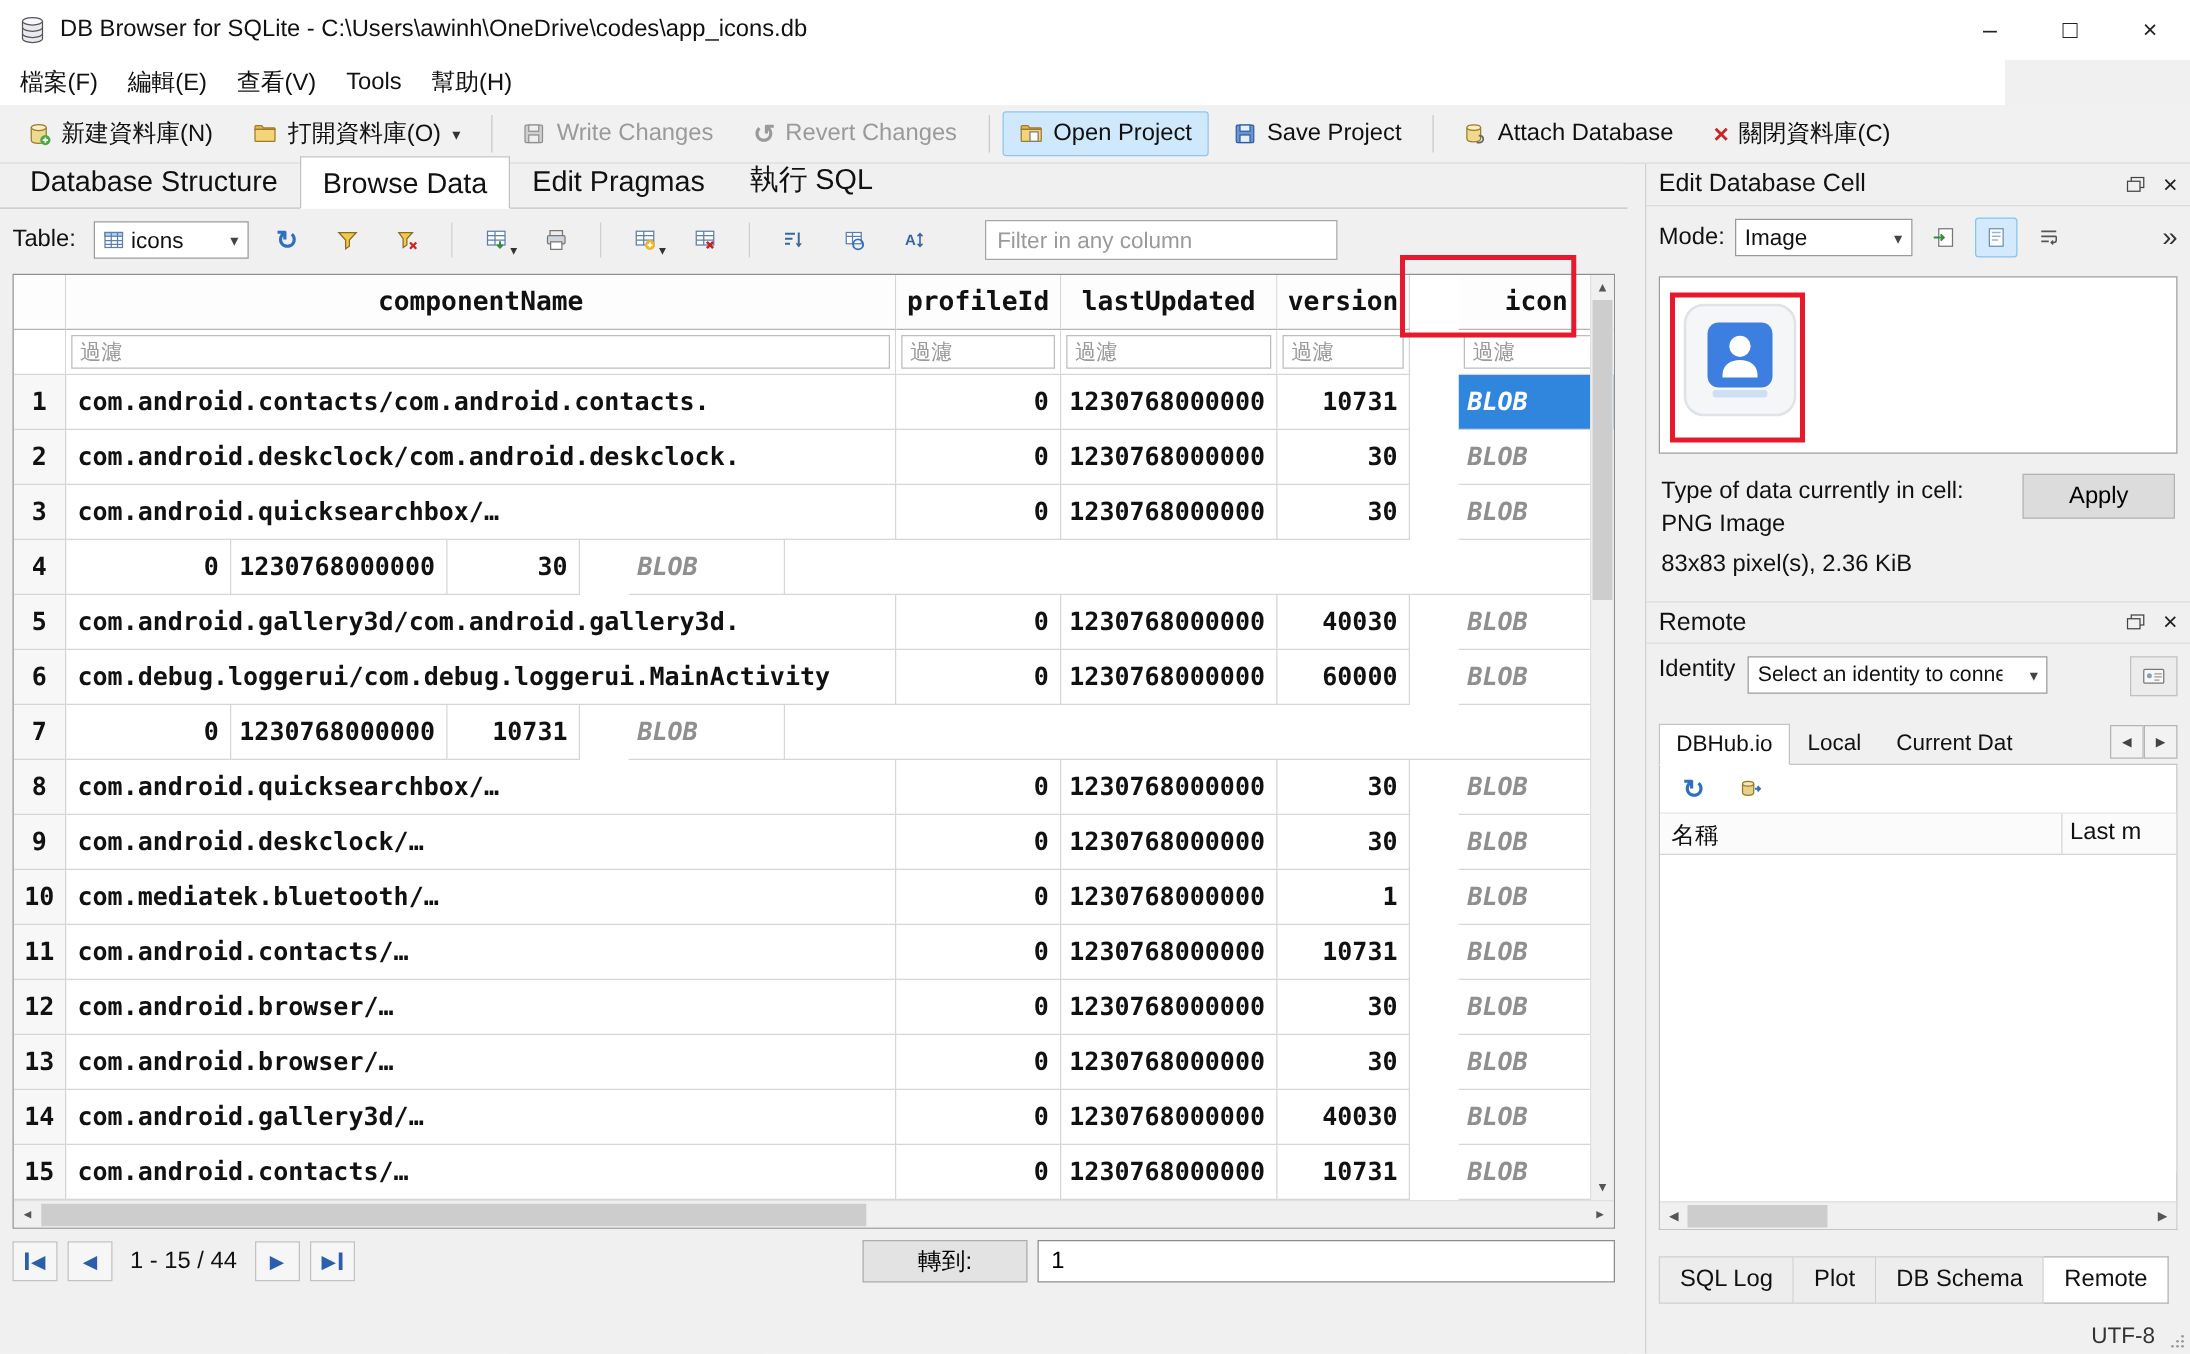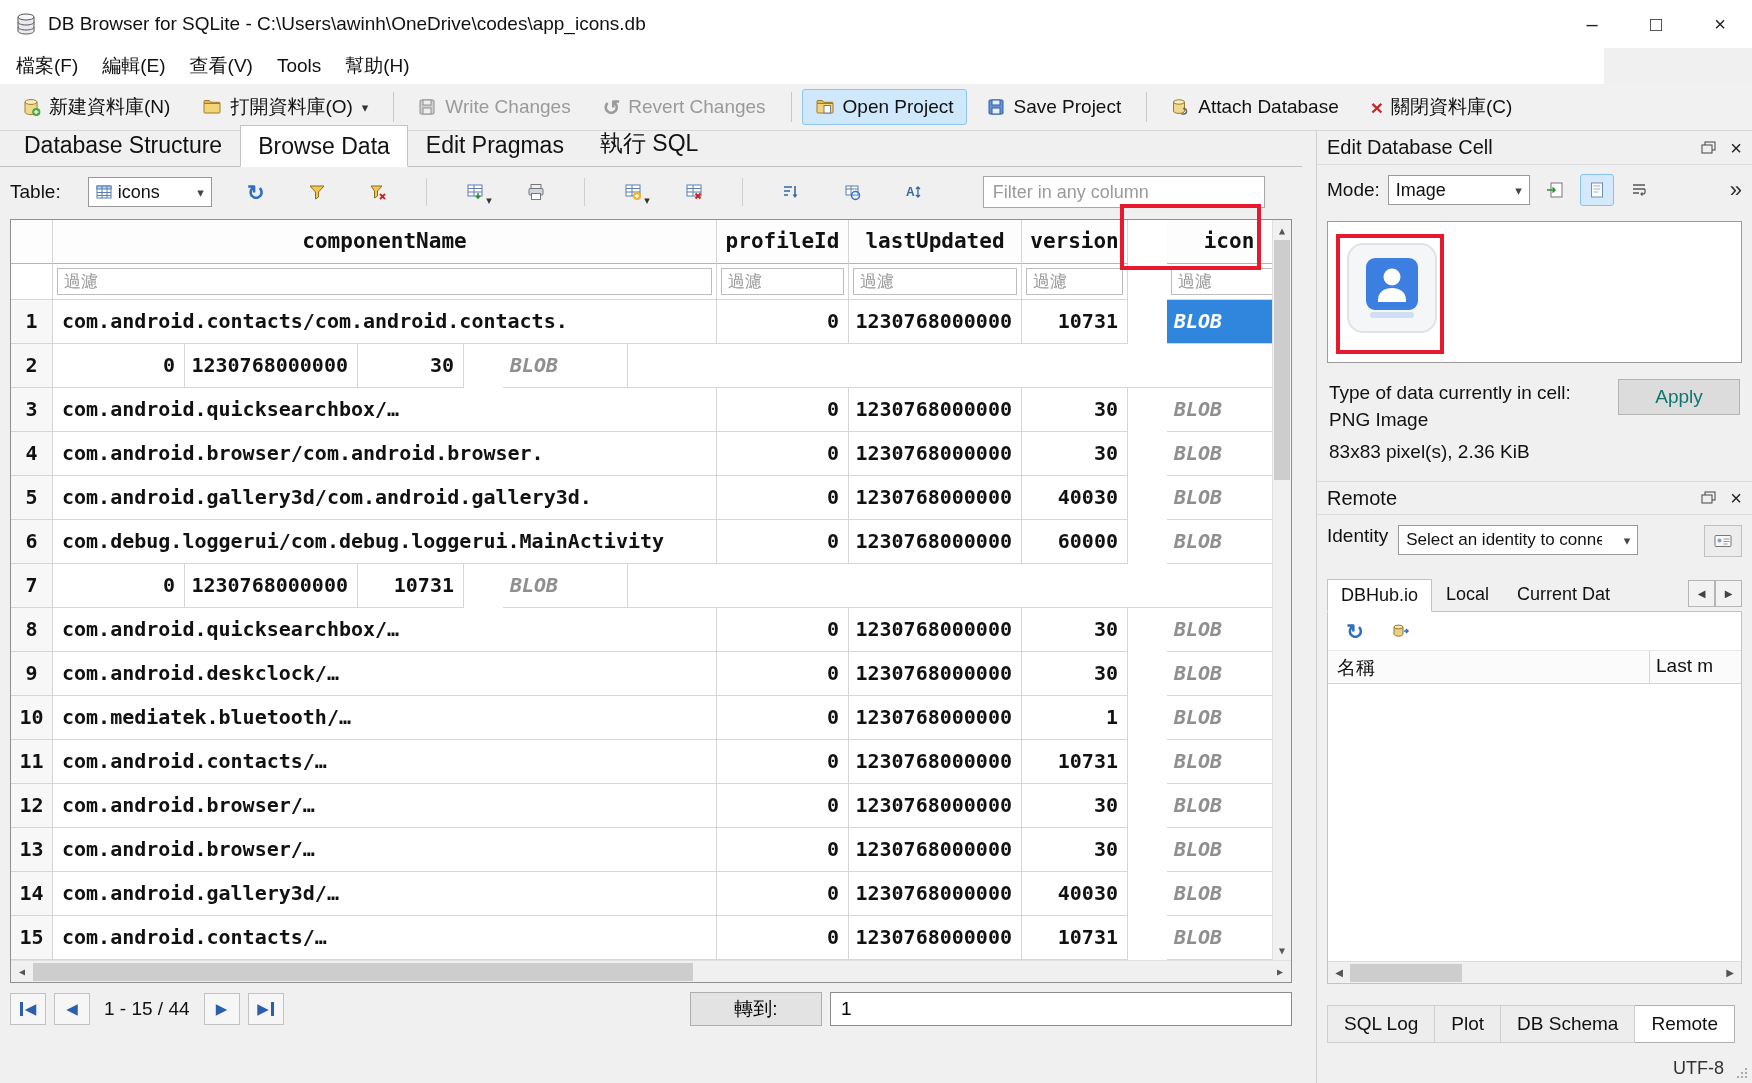--- a/index.html
+++ b/index.html
@@ -28,21 +28,21 @@
   .dd-arrow{font-size:13px;color:#333;margin-left:1px;}
   .red-x{color:#c62828;font-weight:bold;font-size:21px;line-height:1;}
   .gray-undo{color:#9a9a9a;font-size:21px;font-weight:bold;line-height:1;}
   .blue-glyph{color:#2f6fbe;font-size:21px;font-weight:bold;line-height:1;}
 
   
   .left-area{position:absolute;top:131px;left:0;width:1302px;height:952px;background:#f0f0f0;}
   .tabbar{height:36px;display:flex;align-items:flex-end;border-bottom:1px solid #c3c3c3;padding-left:6px;}
   .tab{padding:7px 17px 6px;font-size:23px;border:1px solid transparent;}
   .tab.active{background:#fff;border-color:#c3c3c3;border-bottom-color:#fff;margin-bottom:-1px;}
-  .browsebar{height:50px;display:flex;align-items:center;gap:27px;padding:0 10px;font-size:19px;}
+  .browsebar{height:50px;display:flex;align-items:center;gap:14px;padding:0 10px;font-size:19px;}
   .combo{display:flex;align-items:center;gap:6px;background:#fff;border:1px solid #999;height:30px;padding:0 7px;font-size:18px;}
   .table-combo{width:124px;}
   .combo-arrow{margin-left:auto;font-size:13px;color:#444;}
   .icon-btn{width:34px;height:32px;display:flex;align-items:center;justify-content:center;position:relative;}
   .dd-small{position:absolute;right:0;bottom:1px;font-size:11px;color:#333;}
   .bb-sep{width:1px;height:28px;background:#cfcfcf;margin:0 4px;}
   .filter-input{width:282px;height:32px;border:1px solid #a6a6a6;font-size:18px;padding:0 9px;font-family:inherit;color:#333;margin-left:26px;}
   .filter-input::placeholder{color:#9a9a9a;}
 
   
@@ -92,21 +92,21 @@
   .dock-close{font-size:20px;color:#222;line-height:1;}
   .mode-row{margin:8px 10px 0;height:34px;display:flex;align-items:center;gap:8px;font-size:19px;}
   .mode-combo{width:142px;height:30px;}
   .icon-btn2{width:34px;height:32px;display:flex;align-items:center;justify-content:center;border:1px solid transparent;border-radius:3px;}
   .icon-btn2.active{background:#d4e9fb;border-color:#86c3ee;}
   .more-chev{margin-left:auto;font-size:22px;color:#333;}
   .preview-box{margin:14px 10px 0;height:142px;background:#fff;border:1px solid #9c9c9c;position:relative;}
   .contact-card{position:absolute;left:18px;top:20px;width:92px;height:92px;}
   .info-row{margin:16px 12px 0;display:flex;align-items:flex-start;font-size:19px;}
   .info-lines{flex:1;line-height:27px;}
-  .apply-btn{width:122px;height:36px;background:#dcdcdc;border:1px solid #b3b3b3;color:#0f766e;font-size:19px;display:flex;align-items:center;justify-content:center;}
+  .apply-btn{width:122px;height:36px;background:#dcdcdc;border:1px solid #b3b3b3;color:#000000;font-size:19px;display:flex;align-items:center;justify-content:center;}
   .size-line{margin:8px 12px 0;font-size:19px;}
   .remote-header{margin-top:18px;border-top:1px solid #dcdcdc;}
   .identity-row{margin:10px 10px 0;display:flex;align-items:flex-start;gap:10px;font-size:19px;}
   .identity-combo{width:240px;height:30px;font-size:17px;}
   .identity-combo .val{white-space:nowrap;overflow:hidden;max-width:196px;}
   .cert-btn{margin-left:auto;width:38px;height:32px;border:1px solid #c0c0c0;background:#ececec;display:flex;align-items:center;justify-content:center;}
   .remote-tabs{margin:22px 10px 0;display:flex;align-items:flex-end;height:33px;border-bottom:1px solid #c3c3c3;position:relative;}
   .rtab{padding:5px 13px;font-size:18px;border:1px solid transparent;white-space:nowrap;overflow:hidden;}
   .rtab.active{background:#fff;border-color:#c3c3c3;border-bottom-color:#fff;margin-bottom:-1px;}
   .rtab.clipped{max-width:118px;padding-right:0;}
@@ -384,38 +384,38 @@
             <div class="gc w-gut gut">1</div>
             <div class="gc w-comp txt">com.android.contacts/com.android.contacts.</div>
             <div class="gc w-pid num">0</div>
             <div class="gc w-lu num">1230768000000</div>
             <div class="gc w-ver num">10731</div>
             <div class="gc w-icon blob selected">BLOB</div>
             <div class="gc w-part"></div>
           </div>
           <div class="grid-row data-row">
             <div class="gc w-gut gut">2</div>
+            <div class="gc w-comp txt">com.android.deskclock/com.android.deskclock.</div>
             <div class="gc w-pid num">0</div>
             <div class="gc w-lu num">1230768000000</div>
             <div class="gc w-ver num">30</div>
             <div class="gc w-icon blob">BLOB</div>
             <div class="gc w-part"></div>
           </div>
           <div class="grid-row data-row">
             <div class="gc w-gut gut">3</div>
             <div class="gc w-comp txt">com.android.quicksearchbox/…</div>
             <div class="gc w-pid num">0</div>
             <div class="gc w-lu num">1230768000000</div>
             <div class="gc w-ver num">30</div>
             <div class="gc w-icon blob">BLOB</div>
             <div class="gc w-part"></div>
           </div>
           <div class="grid-row data-row">
             <div class="gc w-gut gut">4</div>
-            <div class="gc w-comp txt">com.android.browser/com.android.browser.</div>
             <div class="gc w-pid num">0</div>
             <div class="gc w-lu num">1230768000000</div>
             <div class="gc w-ver num">30</div>
             <div class="gc w-icon blob">BLOB</div>
             <div class="gc w-part"></div>
           </div>
           <div class="grid-row data-row">
             <div class="gc w-gut gut">5</div>
             <div class="gc w-comp txt">com.android.gallery3d/com.android.gallery3d.</div>
             <div class="gc w-pid num">0</div>

